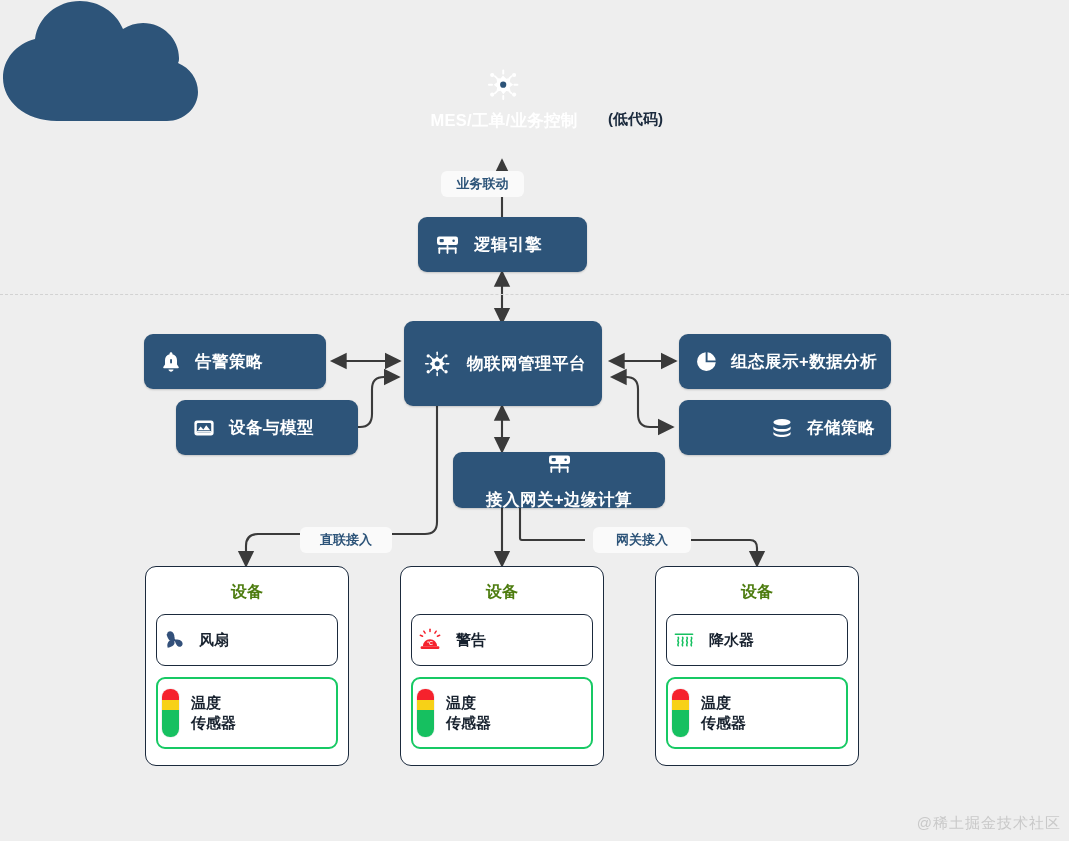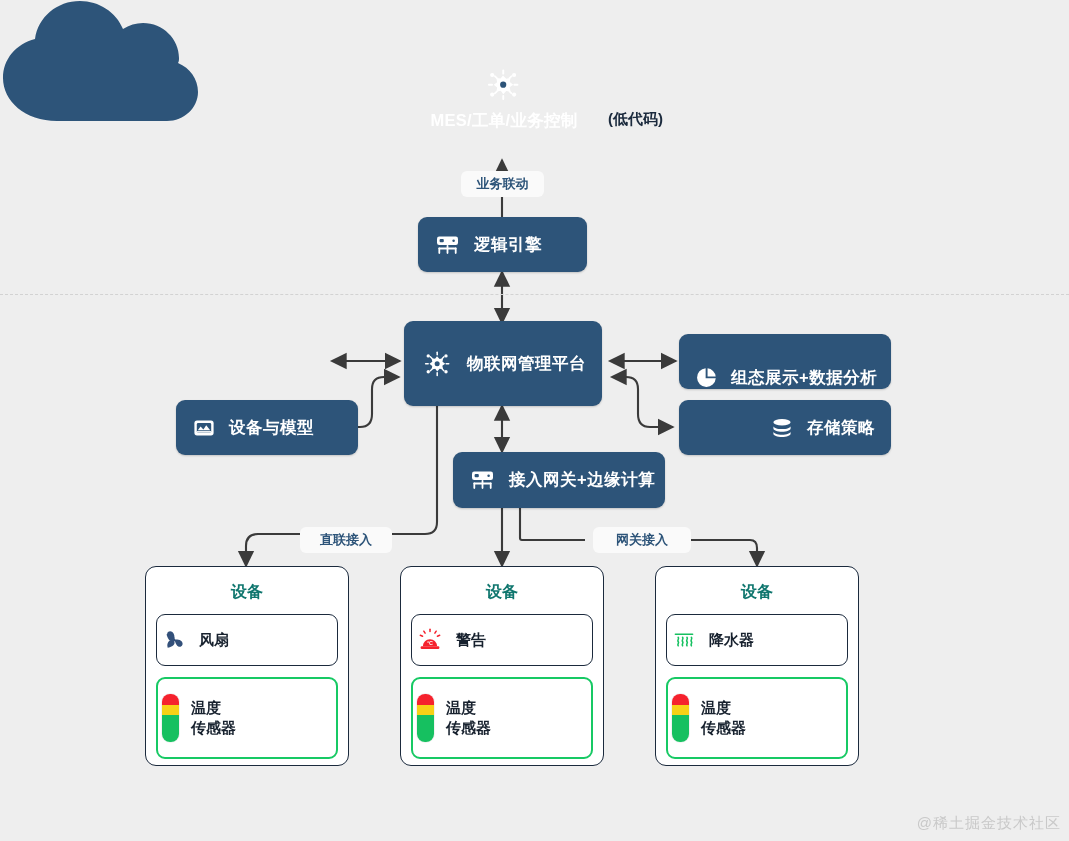--- a/index.html
+++ b/index.html
@@ -55,29 +55,29 @@
     border-top:1.6px dashed #d2d2d2;
   }
 
   
   .device-card{
     position:absolute;box-sizing:border-box;
     background:#ffffff;border:1.6px solid #1b2a3d;border-radius:11px;
     padding:9px 10px 12px 10px;
   }
   .device-card .card-title{
-    text-align:center;font-size:16px;font-weight:700;color:#0f766e;
+    text-align:center;font-size:16px;font-weight:700;color:#4d7c0f;
     margin:6px 0 11px 0;
   }
   .sub-item{
     box-sizing:border-box;display:flex;align-items:center;gap:12px;
     border:1.5px solid #1b2a3d;border-radius:9px;background:#fff;
     padding:0 4px;height:52px;margin-bottom:11px;
   }
-  .sub-item.green{border:2.4px solid #17c964;height:82px;margin-bottom:4px;}
+  .sub-item.green{border:2.4px solid #17c964;height:72px;margin-bottom:4px;}
   .sub-item .txt{font-size:15px;font-weight:700;color:#17212e;line-height:1.35;}
   .sub-item .txt .l2{display:block;}
 
   
   .tempgauge{width:17px;height:48px;border-radius:8px;overflow:hidden;
     display:flex;flex-direction:column;box-shadow:0 0 0 1px rgba(0,0,0,.05);}
   .tempgauge i{display:block;width:100%;}
   .tg-r{height:22%;background:#f5222d;}
   .tg-y{height:22%;background:#f7d117;}
   .tg-g{height:56%;background:#16c060;}
@@ -158,21 +158,21 @@
         <rect x="11.6" y="12.3" width="4.6" height="1.7" rx=".8" transform="rotate(45 13.9 13.1)"></rect>
         <rect x="26.2" y="12.3" width="4.6" height="1.7" rx=".8" transform="rotate(-45 28.5 13.1)"></rect>
         <rect x="11.6" y="27.5" width="4.6" height="1.7" rx=".8" transform="rotate(-45 13.9 28.3)"></rect>
         <rect x="26.2" y="27.5" width="4.6" height="1.7" rx=".8" transform="rotate(45 28.5 28.3)"></rect>
       </g>
     </svg>
   </div>
   <div id="cloud-label">MES/工单/业务控制</div>
   <div id="lowcode">(低代码)</div>
 
-  <div class="chip" style="left:461px;top:171px;width:83px;height:26px;">业务联动</div>
+  <div class="chip" style="left:441px;top:171px;width:83px;height:26px;">业务联动</div>
 
   <div class="node blue-box" style="left:418px;top:217px;width:169px;height:55px;">
     <span class="ico">
       <svg width="27" height="24" viewBox="0 0 27 24" fill="#fff">
         <rect x="3" y="3.5" width="21" height="8.4" rx="2.2"></rect>
         <rect x="5.6" y="6.1" width="4.2" height="3.1" rx="1" fill="#2d5479"></rect>
         <circle cx="19.6" cy="7.7" r="1.25" fill="#2d5479"></circle>
         <rect x="12.6" y="11.9" width="1.8" height="9" rx=".8"></rect>
         <rect x="4.4" y="14.6" width="1.8" height="6.3" rx=".8"></rect>
         <rect x="20.8" y="14.6" width="1.8" height="6.3" rx=".8"></rect>
@@ -201,55 +201,65 @@
           <rect x="11.6" y="12.3" width="4.6" height="1.7" rx=".8" transform="rotate(45 13.9 13.1)"></rect>
           <rect x="26.2" y="12.3" width="4.6" height="1.7" rx=".8" transform="rotate(-45 28.5 13.1)"></rect>
           <rect x="11.6" y="27.5" width="4.6" height="1.7" rx=".8" transform="rotate(-45 13.9 28.3)"></rect>
           <rect x="26.2" y="27.5" width="4.6" height="1.7" rx=".8" transform="rotate(45 28.5 28.3)"></rect>
         </g>
       </svg>
     </span>
     <span class="lbl">物联网管理平台</span>
   </div>
 
+  <div class="node blue-box" style="left:144px;top:334px;width:182px;height:55px;">
+    <span class="ico">
+      <svg width="22" height="24" viewBox="0 0 22 24" fill="#fff">
+        <path d="M11 2.2c-.8 0-1.4.6-1.4 1.4v.7C6.9 4.9 5 7.3 5 10.2v4.3l-1.7 2.6c-.3.5 0 1.1.6 1.1h14.2c.6 0 .9-.6.6-1.1L17 14.5v-4.3c0-2.9-1.9-5.3-4.6-5.9v-.7c0-.8-.6-1.4-1.4-1.4z"></path>
+        <path d="M8.5 19.6c.2 1.3 1.3 2.2 2.5 2.2s2.3-.9 2.5-2.2z"></path>
+        <rect x="10.1" y="9.1" width="1.9" height="4.4" rx=".9" fill="#2d5479"></rect>
+      </svg>
+    </span>
+    <span class="lbl">告警策略</span>
+  </div>
 
   <div class="node blue-box" style="left:144px;top:400px;width:182px;height:55px;margin-left:32px;">
     <span class="ico">
       <svg width="24" height="24" viewBox="0 0 24 24" fill="#fff">
         <rect x="2.4" y="4.6" width="19.2" height="14.8" rx="2.6"></rect>
         <rect x="4.8" y="7" width="14.4" height="10" rx="1.4" fill="#2d5479"></rect>
         <path d="M5.8 14.3 L8.6 10.6 L11.4 13.4 L14.2 9.2 L18.2 14.3 Z" fill="#fff"></path>
         <rect x="4.8" y="15.1" width="14.4" height="1.6" fill="#fff"></rect>
       </svg>
     </span>
     <span class="lbl">设备与模型</span>
   </div>
 
-  <div class="node blue-box" style="left:679px;top:334px;width:212px;height:55px;align-items:flex-end;">
+  <div class="node blue-box" style="left:679px;top:334px;width:212px;height:55px;">
     <span class="ico">
       <svg width="23" height="23" viewBox="0 0 24 24" fill="#fff">
         <path d="M11.1 2.3A9.8 9.8 0 1 0 21.7 12.9h-10.6z"></path>
         <path d="M13.1 2.4v8.5h8.5A9.8 9.8 0 0 0 13.1 2.4z"></path>
       </svg>
     </span>
     <span class="lbl">组态展示+数据分析</span>
   </div>
 
   <div class="node blue-box" style="left:679px;top:400px;width:212px;height:55px;justify-content:flex-end;">
     <span class="ico">
       <svg width="24" height="22" viewBox="0 0 24 22" fill="#fff">
         <ellipse cx="12" cy="5.2" rx="8.6" ry="3.2"></ellipse>
         <path d="M3.4 8.9c0 1.8 3.9 3.2 8.6 3.2s8.6-1.4 8.6-3.2v2.6c0 1.8-3.9 3.2-8.6 3.2s-8.6-1.4-8.6-3.2z"></path>
         <path d="M3.4 14.6c0 1.8 3.9 3.2 8.6 3.2s8.6-1.4 8.6-3.2v2.2c0 1.8-3.9 3.2-8.6 3.2s-8.6-1.4-8.6-3.2z"></path>
       </svg>
     </span>
     <span class="lbl">存储策略</span>
   </div>
 
-  <div class="node blue-box" style="left:453px;top:452px;width:212px;height:56px;">
+  <div class="node blue-box" style="left:453px;top:452px;width:212px;height:56px;flex-direction:column;">
     <span class="ico">
       <svg width="27" height="24" viewBox="0 0 27 24" fill="#fff">
         <rect x="3" y="3.5" width="21" height="8.4" rx="2.2"></rect>
         <rect x="5.6" y="6.1" width="4.2" height="3.1" rx="1" fill="#2d5479"></rect>
         <circle cx="19.6" cy="7.7" r="1.25" fill="#2d5479"></circle>
         <rect x="12.6" y="11.9" width="1.8" height="9" rx=".8"></rect>
         <rect x="4.4" y="14.6" width="1.8" height="6.3" rx=".8"></rect>
         <rect x="20.8" y="14.6" width="1.8" height="6.3" rx=".8"></rect>
         <rect x="4.4" y="14.6" width="18.2" height="1.8" rx=".8"></rect>
       </svg>

